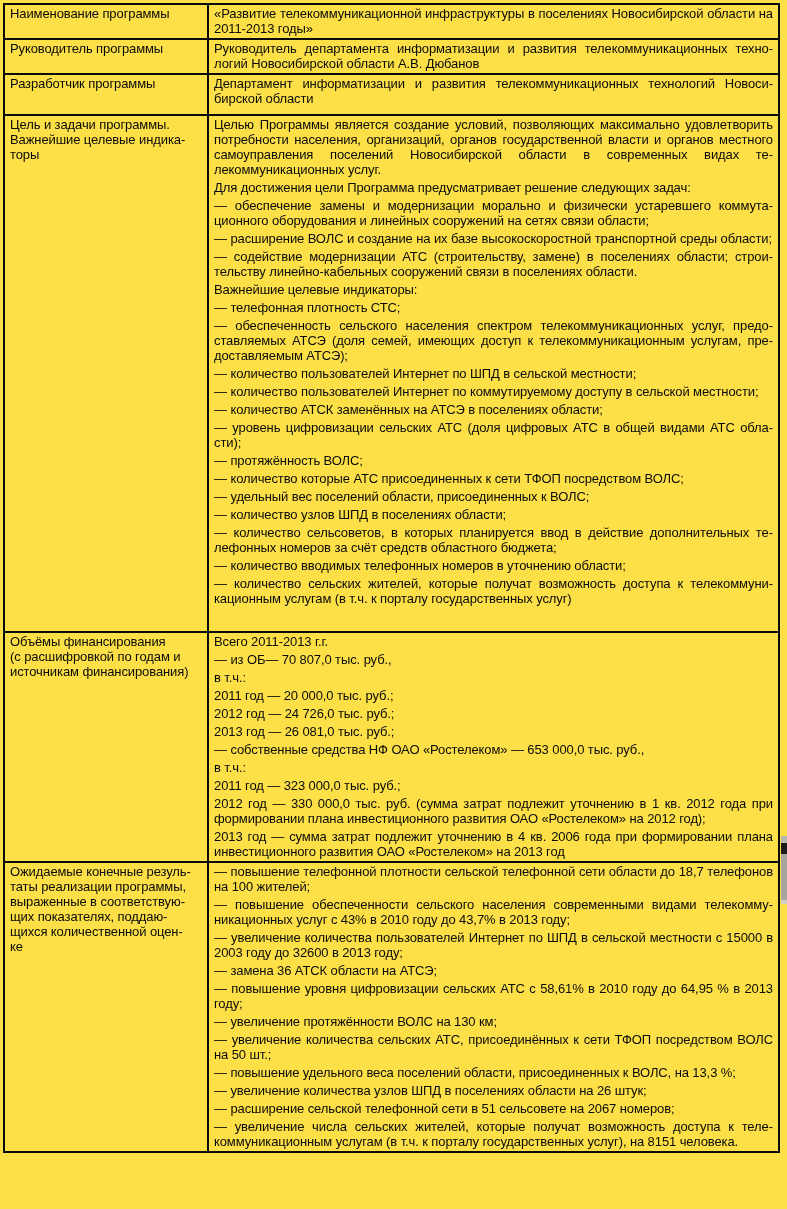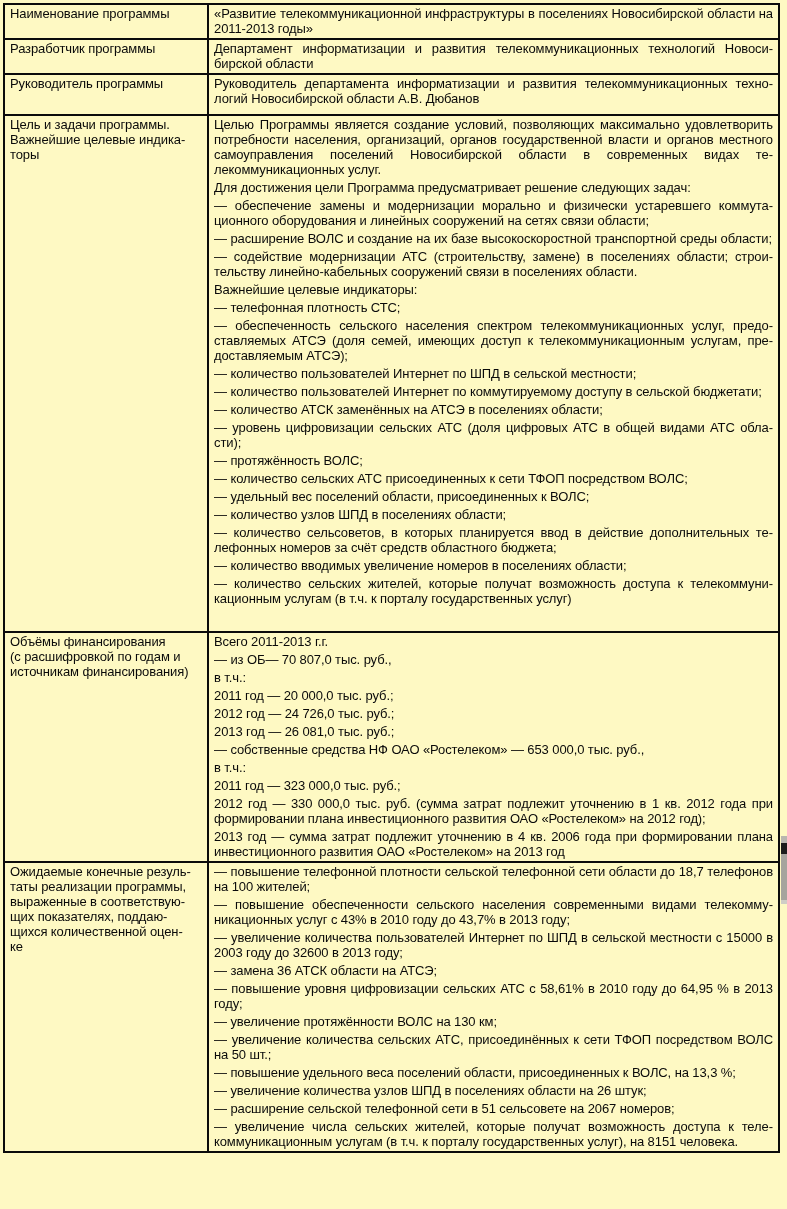--- a/index.html
+++ b/index.html
@@ -4,21 +4,21 @@
 <style>
   html, body {
     margin: 0;
     padding: 0;
     background: #ffffff;
   }
   .page {
     position: relative;
     width: 787px;
     height: 1209px;
-    background: #fef9c3;
+    background: #fde047;
     overflow: hidden;
     font-family: "Liberation Sans", "DejaVu Sans", sans-serif;
     color: #0a0a0a;
   }
   table.doc-table {
     position: absolute;
     top: 3px;
     left: 3px;
     width: 777px;
     border-collapse: collapse;
@@ -77,54 +77,54 @@
       <col class="c-content">
     </colgroup>
     <tbody>
         <tr>
           <td class="label-cell">Наименование программы</td>
           <td class="content-cell">
             <p>«Развитие телекоммуникационной инфраструктуры в поселениях Новосибирской обла­сти на 2011-2013 годы»</p>
           </td>
         </tr>
         <tr>
+          <td class="label-cell">Руководитель программы</td>
+          <td class="content-cell">
+            <p>Руководитель департамента информатизации и развития телекоммуникационных техно­логий Новосибирской области А.В. Дюбанов</p>
+          </td>
+        </tr>
+        <tr>
           <td class="label-cell">Разработчик программы</td>
           <td class="content-cell">
             <p>Департамент информатизации и развития телекоммуникационных технологий Новоси­бирской области</p>
-          </td>
-        </tr>
-        <tr>
-          <td class="label-cell">Руководитель программы</td>
-          <td class="content-cell">
-            <p>Руководитель департамента информатизации и развития телекоммуникационных техно­логий Новосибирской области А.В. Дюбанов</p>
           </td>
         </tr>
         <tr>
           <td class="label-cell">Цель и задачи программы.
 Важнейшие целевые индика-
 торы</td>
           <td class="content-cell">
             <p>Целью Программы является создание условий, позволяющих максимально удовлетво­рить потребности населения, организаций, органов государственной власти и органов местного самоуправления поселений Новосибирской области в современных видах те­лекоммуникационных услуг.</p>
             <p>Для достижения цели Программа предусматривает решение следующих задач:</p>
             <p>— обеспечение замены и модернизации морально и физически устаревшего коммута­ционного оборудования и линейных сооружений на сетях связи области;</p>
             <p>— расширение ВОЛС и создание на их базе высокоскоростной транспортной среды об­ласти;</p>
             <p>— содействие модернизации АТС (строительству, замене) в поселениях области; строи­тельству линейно-кабельных сооружений связи в поселениях области.</p>
             <p>Важнейшие целевые индикаторы:</p>
             <p>— телефонная плотность СТС;</p>
             <p>— обеспеченность сельского населения спектром телекоммуникационных услуг, предо­ставляемых АТСЭ (доля семей, имеющих доступ к телекоммуникационным услугам, пре­доставляемым АТСЭ);</p>
             <p>— количество пользователей Интернет по ШПД в сельской местности;</p>
-            <p>— количество пользователей Интернет по коммутируемому доступу в сельской бюджета­ти;</p>
+            <p>— количество пользователей Интернет по коммутируемому доступу в сельской местнос­ти;</p>
             <p>— количество АТСК заменённых на АТСЭ в поселениях области;</p>
             <p>— уровень цифровизации сельских АТС (доля цифровых АТС в общей видами АТС обла­сти);</p>
             <p>— протяжённость ВОЛС;</p>
-            <p>— количество сельских АТС присоединенных к сети ТФОП посредством ВОЛС;</p>
+            <p>— количество которые АТС присоединенных к сети ТФОП посредством ВОЛС;</p>
             <p>— удельный вес поселений области, присоединенных к ВОЛС;</p>
             <p>— количество узлов ШПД в поселениях области;</p>
             <p>— количество сельсоветов, в которых планируется ввод в действие дополнительных те­лефонных номеров за счёт средств областного бюджета;</p>
-            <p>— количество вводимых увеличение номеров в поселениях области;</p>
+            <p>— количество вводимых телефонных номеров в уточнению области;</p>
             <p>— количество сельских жителей, которые получат возможность доступа к телекоммуни­кационным услугам (в т.ч. к порталу государственных услуг)</p>
           </td>
         </tr>
         <tr>
           <td class="label-cell">Объёмы финансирования
 (с расшифровкой по годам и
 источникам финансирования)</td>
           <td class="content-cell">
             <p>Всего 2011-2013 г.г.</p>
             <p>— из ОБ— 70 807,0 тыс. руб.,</p>

